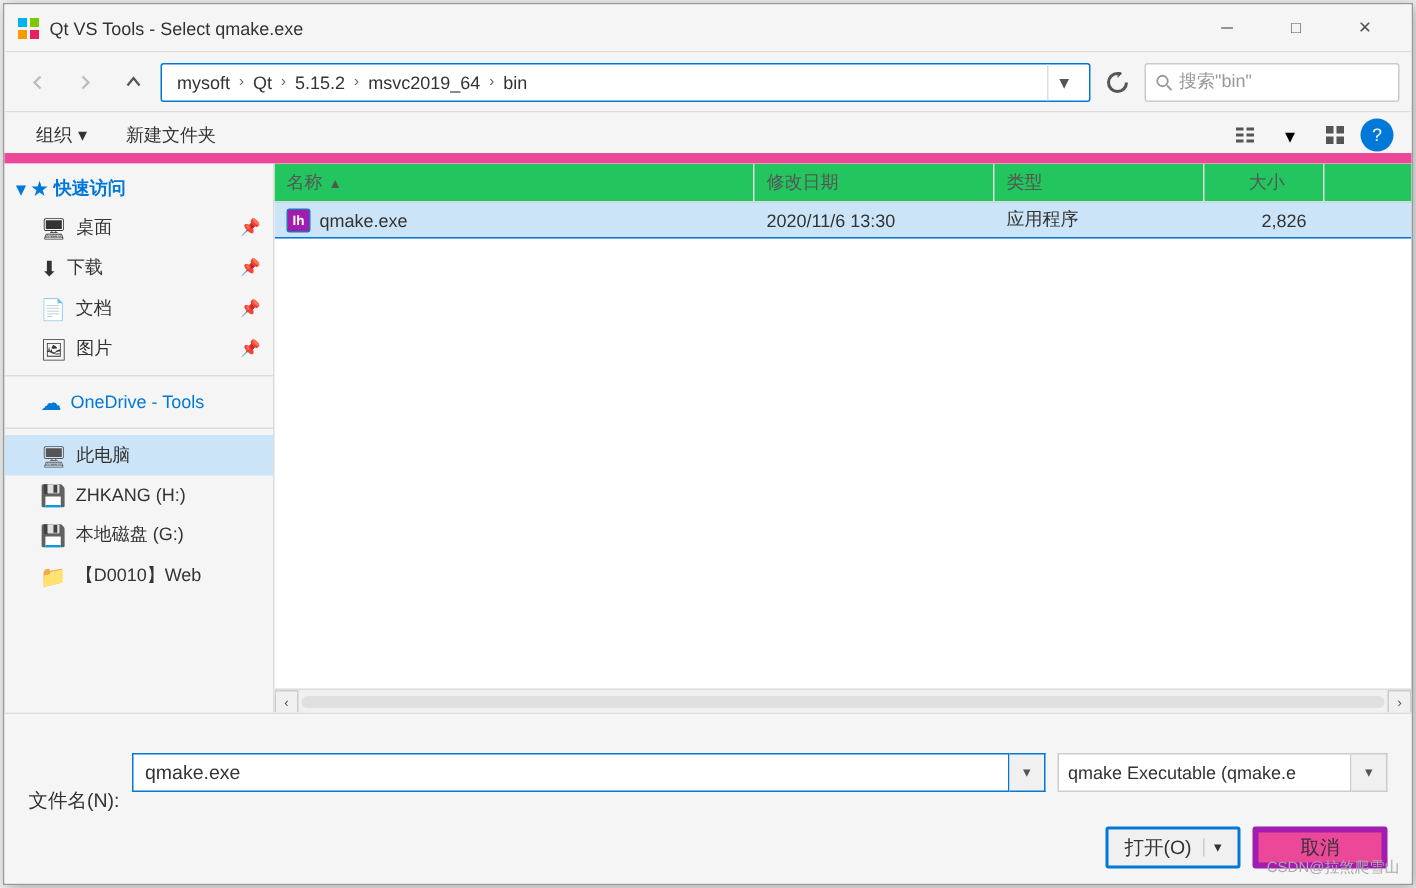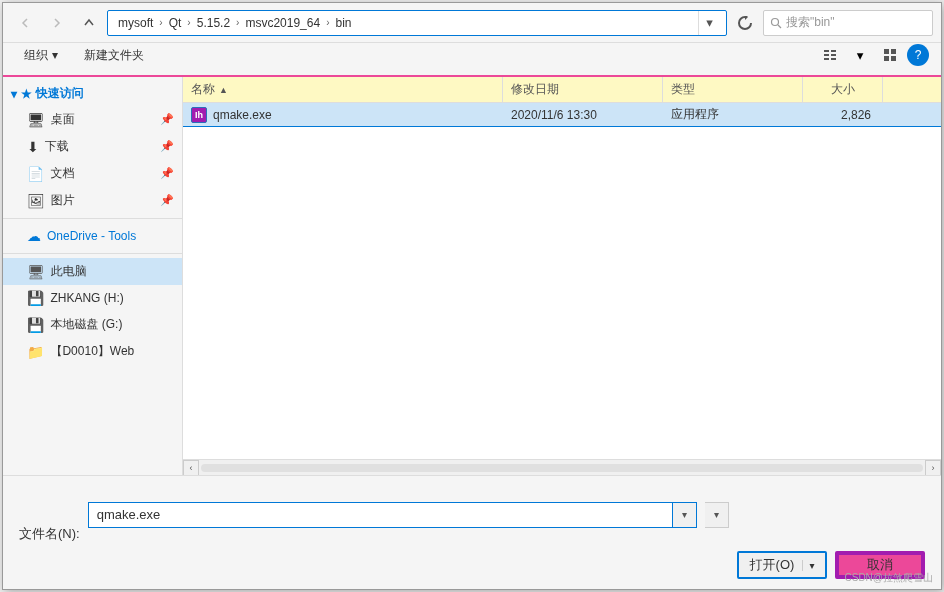--- a/index.html
+++ b/index.html
@@ -150,23 +150,23 @@
       padding: 0 6px;
       gap: 4px;
       font-size: 12px;
       color: #999;
     }
 
     
     .toolbar2 {
       height: 34px;
       background: #f5f5f5;
-      border-bottom: 2px solid #ec4899;
-      display: flex;
-      align-items: flex-start;
+      border-bottom: 7px solid #ec4899;
+      display: flex;
+      align-items: flex-end;
       padding: 0 12px;
       gap: 8px;
     }
     .toolbar2-btn {
       height: 24px;
       padding: 0 8px;
       border: 1px solid transparent;
       background: transparent;
       cursor: pointer;
       border-radius: 2px;
@@ -267,42 +267,42 @@
 
     
     .file-area {
       flex: 1;
       display: flex;
       flex-direction: column;
       overflow: hidden;
     }
     .file-list-header {
       height: 26px;
-      background: #fef9c3;
+      background: #22c55e;
       border-bottom: 1px solid #ddd;
       display: flex;
       align-items: center;
       font-size: 12px;
       color: #555;
       padding: 0;
     }
     .col-header {
       padding: 0 8px;
       height: 100%;
       display: flex;
       align-items: center;
       border-right: 1px solid #ddd;
       cursor: pointer;
       user-select: none;
       gap: 4px;
     }
     .col-name { width: 320px; }
     .col-date { width: 160px; }
     .col-type { width: 140px; }
-    .col-size { width: 80px; justify-content: flex-end; padding-right: 27px; }
+    .col-size { width: 80px; justify-content: center; padding-right: 4px; }
     .file-list-body {
       flex: 1;
       overflow-y: auto;
       overflow-x: hidden;
     }
     .file-list-body::-webkit-scrollbar { width: 8px; }
     .file-list-body::-webkit-scrollbar-track { background: #f5f5f5; }
     .file-list-body::-webkit-scrollbar-thumb { background: #c0c0c0; border-radius: 4px; }
     .file-row {
       height: 24px;
@@ -485,20 +485,36 @@
       text-align: center;
     }
 
     .sort-arrow { font-size: 9px; }
   </style>
 </head>
 <body>
 
 <div class="dialog">
 
+  <div class="title-bar">
+    <div class="title-bar-icon">
+      <svg viewBox="0 0 16 16" fill="none">
+        <rect x="1" y="1" width="6" height="6" fill="#00b4f0"></rect>
+        <rect x="9" y="1" width="6" height="6" fill="#7dc900"></rect>
+        <rect x="1" y="9" width="6" height="6" fill="#f59c00"></rect>
+        <rect x="9" y="9" width="6" height="6" fill="#e91e63"></rect>
+      </svg>
+    </div>
+    <span class="title-bar-text">Qt VS Tools - Select qmake.exe</span>
+    <div class="title-bar-controls">
+      <button class="title-btn">─</button>
+      <button class="title-btn">□</button>
+      <button class="title-btn close">✕</button>
+    </div>
+  </div>
 
   <div class="toolbar">
     <button class="nav-btn disabled">
       <svg width="12" height="12" viewBox="0 0 12 12">
           <path d="M8 2L4 6l4 4" stroke="#bbb" stroke-width="1.5" fill="none"></path>
         </svg>
     </button>
     <button class="nav-btn disabled">
       <svg width="12" height="12" viewBox="0 0 12 12">
           <path d="M4 2l4 4-4 4" stroke="#bbb" stroke-width="1.5" fill="none"></path>
@@ -668,20 +684,21 @@
   </div>
 
   <div class="bottom-area">
     <div class="filename-row">
       <span class="filename-label">文件名(N):</span>
       <div class="filename-input-wrap">
         <input class="filename-input" type="text" value="qmake.exe" style="">
         <div class="filename-dropdown">▾</div>
       </div>
       <div class="filetype-select-wrap">
+        <div class="filetype-select" style="display:flex;align-items:center;height:26px;border:1px solid #ccc;padding:0 6px;font-size:12px;color:#333;background:white;white-space:nowrap;overflow:hidden;">qmake Executable (qmake.e</div>
         <div class="filetype-dropdown">▾</div>
       </div>
     </div>
     <div class="action-row">
       <button class="action-btn primary">
         <span>打开(O)</span>
         <span class="btn-dropdown">▾</span>
       </button>
       <button class="action-btn">
         <span>取消</span>

